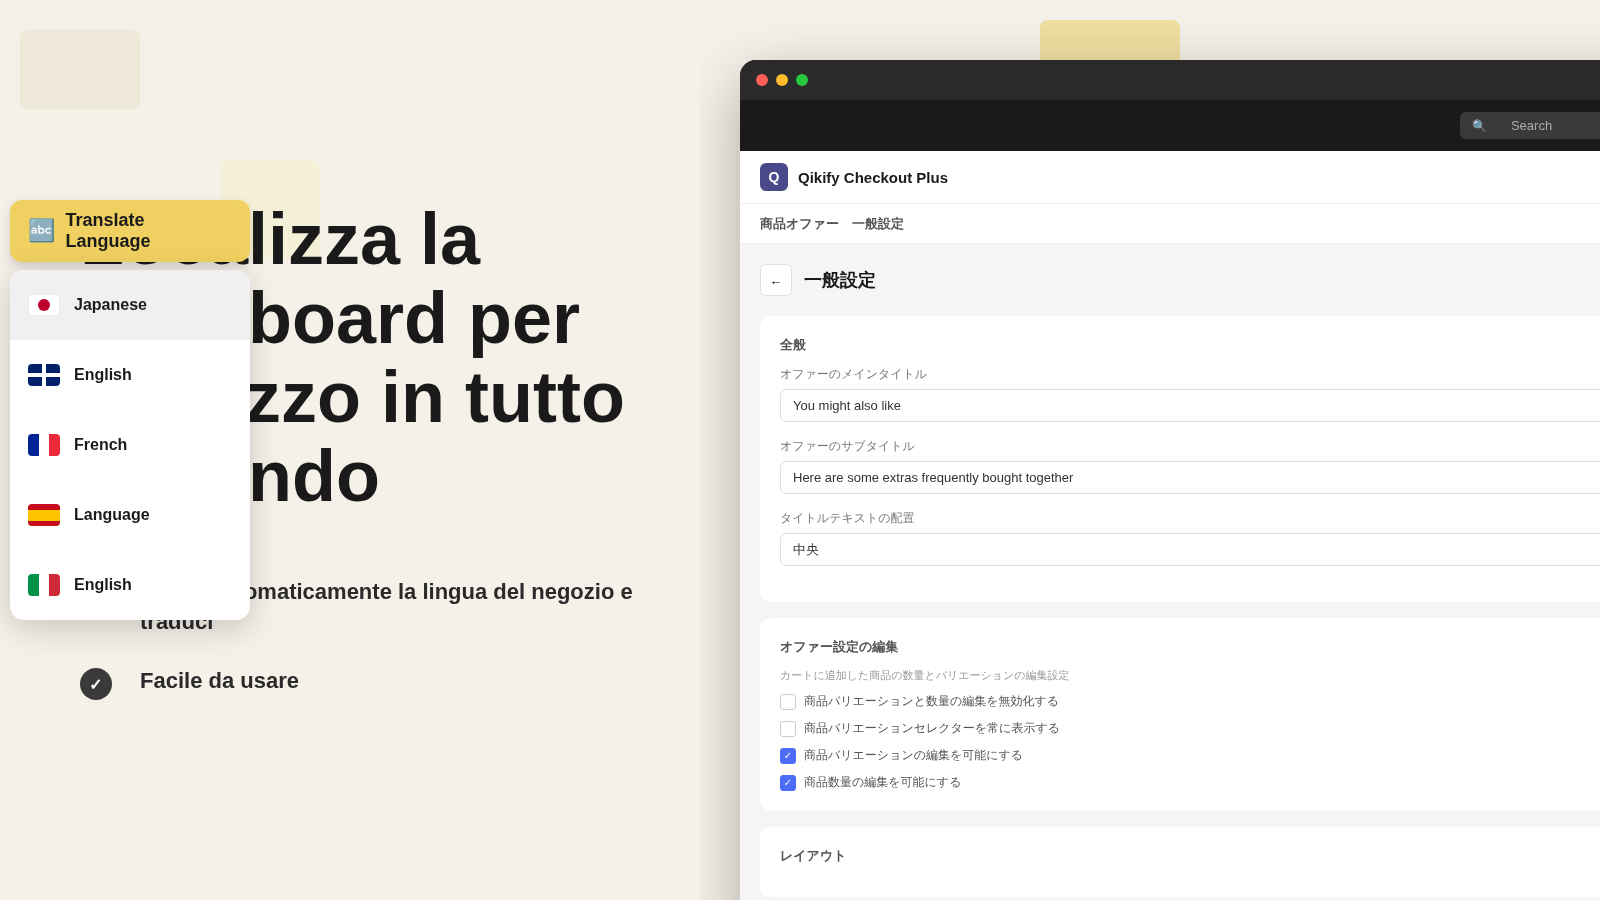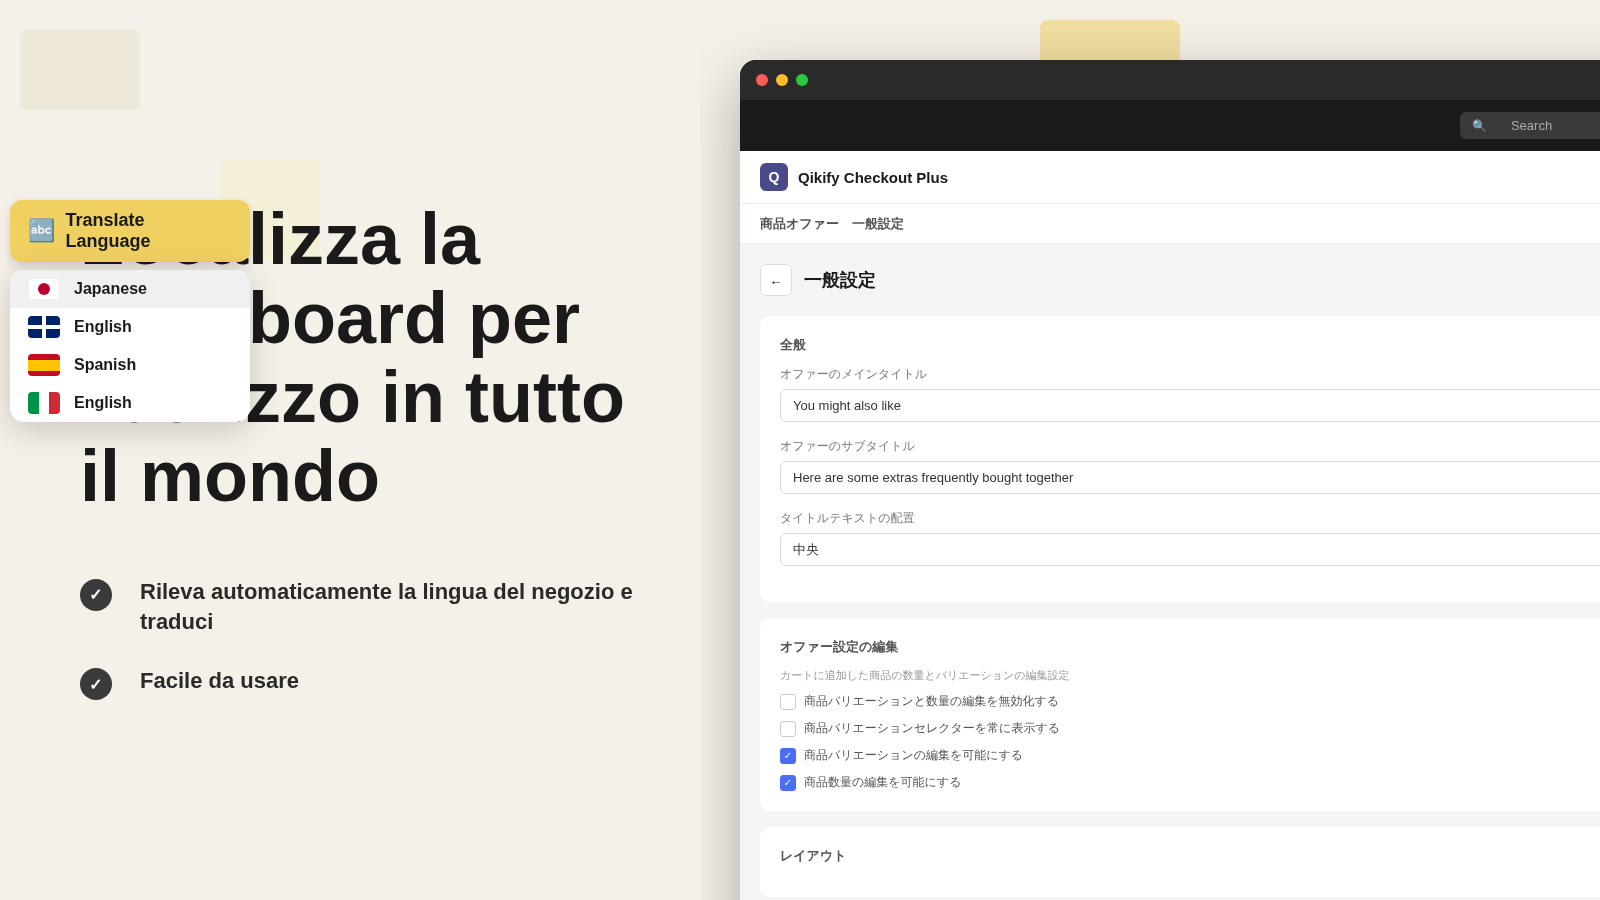--- a/index.html
+++ b/index.html
@@ -322,21 +322,21 @@
       border-radius: 14px;
       box-shadow: 0 8px 32px rgba(0,0,0,0.18);
       overflow: hidden;
       width: 240px;
     }
 
     .lang-item {
       display: flex;
       align-items: center;
       gap: 14px;
-      padding: 8px 18px;
+      padding: 24px 18px;
       cursor: pointer;
       transition: background 0.15s;
     }
 
     .lang-item.selected {
       background: #f0f0f0;
     }
 
     .lang-item-name {
       font-size: 16px;
@@ -487,28 +487,36 @@
     <div class="lang-item selected">
       <span class="flag flag-jp"></span>
       <span class="lang-item-name">Japanese</span>
     </div>
 
     <div class="lang-item">
       <span class="flag flag-uk"></span>
       <span class="lang-item-name">English</span>
     </div>
 
+    <div class="lang-item">
+      <span class="flag flag-fr">
+        <span class="flag-fr-blue"></span>
+        <span class="flag-fr-white"></span>
+        <span class="flag-fr-red"></span>
+      </span>
+      <span class="lang-item-name">French</span>
+    </div>
 
     <div class="lang-item">
       <span class="flag flag-es">
         <span class="flag-es-red-top"></span>
         <span class="flag-es-yellow"></span>
         <span class="flag-es-red-bot"></span>
       </span>
-      <span class="lang-item-name">Spanish</span>
+      <span class="lang-item-name">Language</span>
     </div>
 
     <div class="lang-item">
       <span class="flag flag-it">
         <span class="flag-it-green"></span>
         <span class="flag-it-white"></span>
         <span class="flag-it-red"></span>
       </span>
       <span class="lang-item-name">English</span>
     </div>

